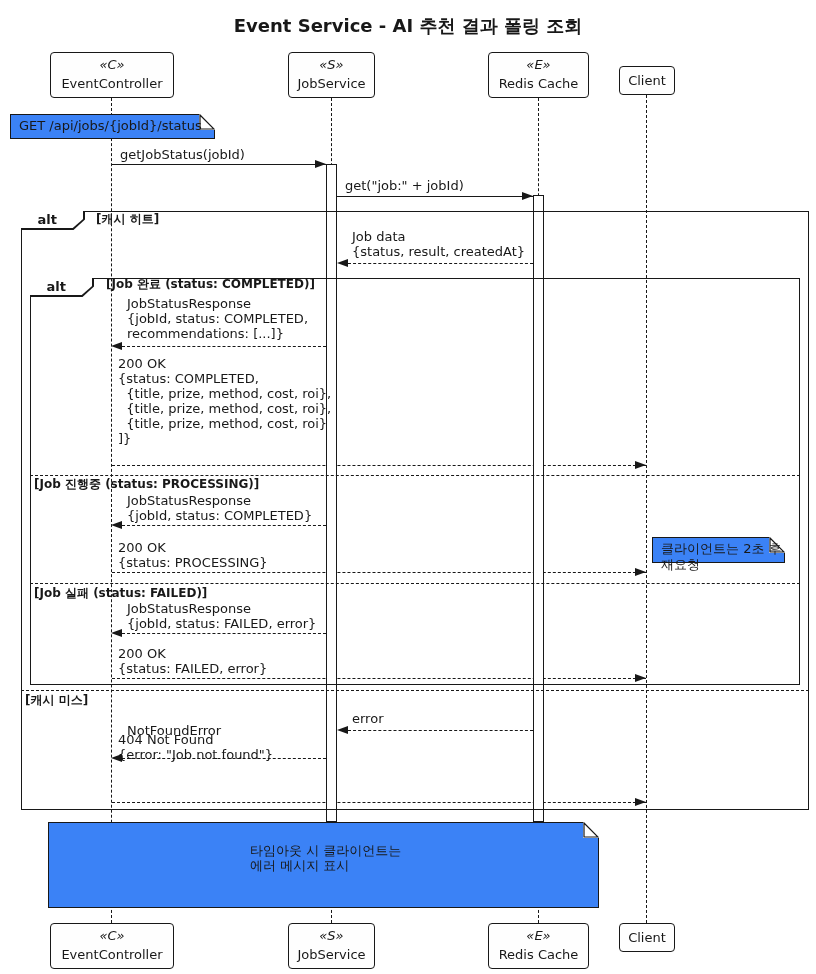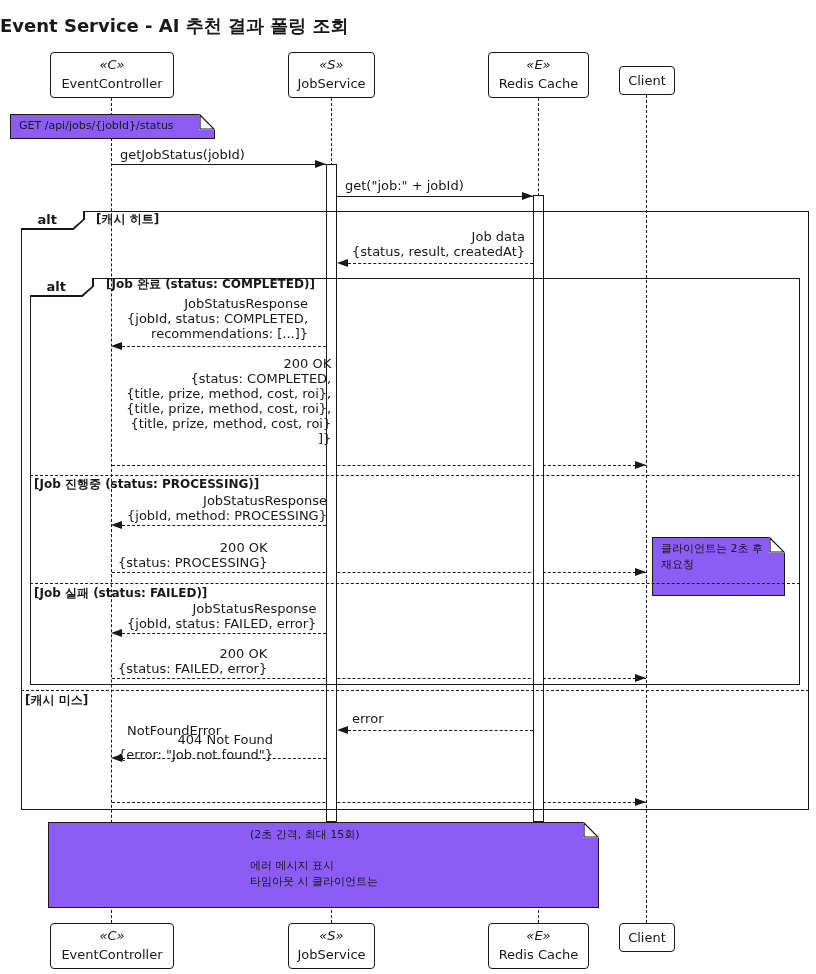--- a/index.html
+++ b/index.html
@@ -1,21 +1,21 @@
 <!DOCTYPE html>
 <html><head>
 <meta charset="utf-8">
 <style>
   html,body { margin:0; padding:0; }
   body { width:816px; height:974px; position:relative; background:#ffffff;
          font-family:"DejaVu Sans","Liberation Sans",sans-serif; color:#181818; }
   .abs { position:absolute; }
 
   
-  .title { left:0; top:14px; width:816px; 
+  .title { left:0; top:14px; width:816px; text-align:center;
            font-size:18px; font-weight:bold; z-index:6; }
 
   
   .pbox { box-sizing:border-box; background:#fefefe; border:1.4px solid #181818;
           border-radius:4px; text-align:center; font-size:13px; z-index:5; }
   .pbox .stereo { font-style:italic; line-height:20px; padding-top:2px; }
   .pbox .pname  { line-height:18px; }
   .pbox.single  { display:flex; align-items:center; justify-content:center; }
 
   
@@ -27,37 +27,37 @@
 
   
   .aline { height:0; border-top:1.3px solid #181818; z-index:1; }
   .aline.dashed { border-top-style:dashed; }
   .ahead { width:0; height:0; border-top:4px solid transparent;
            border-bottom:4px solid transparent; z-index:2; }
   .ahead.right { border-left:11px solid #181818; }
   .ahead.left  { border-right:11px solid #181818; }
 
   
-  .mlabel { font-size:13px; line-height:15px; z-index:4;text-align:right; }
+  .mlabel { font-size:13px; line-height:15px; z-index:4; }
   .tline  { white-space:pre; min-height:15px; }
 
   
   .frame { box-sizing:border-box; border:1.6px solid #181818; background:transparent; z-index:3; }
   .alt-tag { width:64px; height:19px; background:#181818; z-index:5;
              clip-path:polygon(0 0,100% 0,100% 45%,82% 100%,0 100%); }
   .alt-tag-inner { position:absolute; left:0; top:0; right:1.6px; bottom:1.6px; background:#ffffff;
              clip-path:polygon(0 0,100% 0,100% 45%,82% 100%,0 100%);
              display:flex; align-items:center; justify-content:center;
              font-size:13px; font-weight:bold; padding-right:10px; }
   .guard { font-size:12px; font-weight:bold; line-height:13px; z-index:4; white-space:pre; }
   .divider { height:0; border-top:1.3px dashed #181818; z-index:3; }
 
   
-  .note { box-sizing:border-box; background:#8b5cf6; border:1.2px solid #181818;
-          font-size:11px; z-index:3; }
+  .note { box-sizing:border-box; background:#3b82f6; border:1.2px solid #181818;
+          font-size:13px; z-index:3; }
   .note .fold { position:absolute; top:-1px; right:-1px; z-index:1; }
   .note .note-body { position:relative; z-index:2; padding:3px 8px; line-height:16px; }
   .note .note-body .tline { min-height:16px; }
   .note-polling .note-body { margin-left:193px; padding-top:4px; line-height:15.5px; }
   .note-polling .note-body .tline { min-height:15.5px; }
 </style>
 </head>
 <body>
 
 <div class="abs title">Event Service - AI 추천 결과 폴링 조회</div>
@@ -144,33 +144,33 @@
     <div class="tline">]}</div>
   </div>
 <div class="abs aline dashed" style="left:112px;top:465px;width:534px"></div>
 <div class="abs ahead right" style="left:635px;top:461px"></div>
 
 <div class="abs divider" style="left:30px;top:475px;width:770px"></div>
 <div class="abs guard" style="left:34px;top:478px">[Job 진행중 (status: PROCESSING)]</div>
 
 <div class="abs mlabel" style="left:127px;top:493px">
     <div class="tline">JobStatusResponse</div>
-    <div class="tline">{jobId, method: PROCESSING}</div>
+    <div class="tline">{jobId, status: COMPLETED}</div>
   </div>
 <div class="abs aline dashed" style="left:122px;top:525px;width:204px"></div>
 <div class="abs ahead left" style="left:111px;top:521px"></div>
 
 <div class="abs mlabel" style="left:118px;top:540px">
     <div class="tline">200 OK</div>
     <div class="tline">{status: PROCESSING}</div>
   </div>
 <div class="abs aline dashed" style="left:112px;top:572px;width:534px"></div>
 <div class="abs ahead right" style="left:635px;top:568px"></div>
 
-<div class="abs note" style="left:652px;top:537px;width:133px;height:59px">
+<div class="abs note" style="left:652px;top:537px;width:133px;height:26px">
   <svg class="fold" width="16" height="16" viewBox="0 0 16 16">
     <rect width="16" height="16" fill="#ffffff"></rect>
     <polygon points="1,1 15,15 1,15" fill="#ffffff" stroke="#181818" stroke-width="1.2"></polygon>
   </svg>
   <div class="note-body">
       <div class="tline">클라이언트는 2초 후</div>
       <div class="tline">재요청</div>
     </div>
 </div>
 
@@ -212,24 +212,23 @@
   </div>
 <div class="abs aline dashed" style="left:112px;top:802px;width:534px"></div>
 <div class="abs ahead right" style="left:635px;top:798px"></div>
 
 <div class="abs note note-polling" style="left:48px;top:822px;width:551px;height:86px">
   <svg class="fold" width="16" height="16" viewBox="0 0 16 16">
     <rect width="16" height="16" fill="#ffffff"></rect>
     <polygon points="1,1 15,15 1,15" fill="#ffffff" stroke="#181818" stroke-width="1.2"></polygon>
   </svg>
   <div class="note-body">
-      <div class="tline">(2초 간격, 최대 15회)</div>
       <div class="tline"></div>
+      <div class="tline">타임아웃 시 클라이언트는</div>
       <div class="tline">에러 메시지 표시</div>
-      <div class="tline">타임아웃 시 클라이언트는</div>
     </div>
 </div>
 
 <div class="abs pbox" style="left:50px;top:923px;width:124px;height:46px">
   <div class="stereo">«C»</div>
   <div class="pname">EventController</div>
 </div>
 <div class="abs pbox" style="left:288px;top:923px;width:87px;height:46px">
   <div class="stereo">«S»</div>
   <div class="pname">JobService</div>

